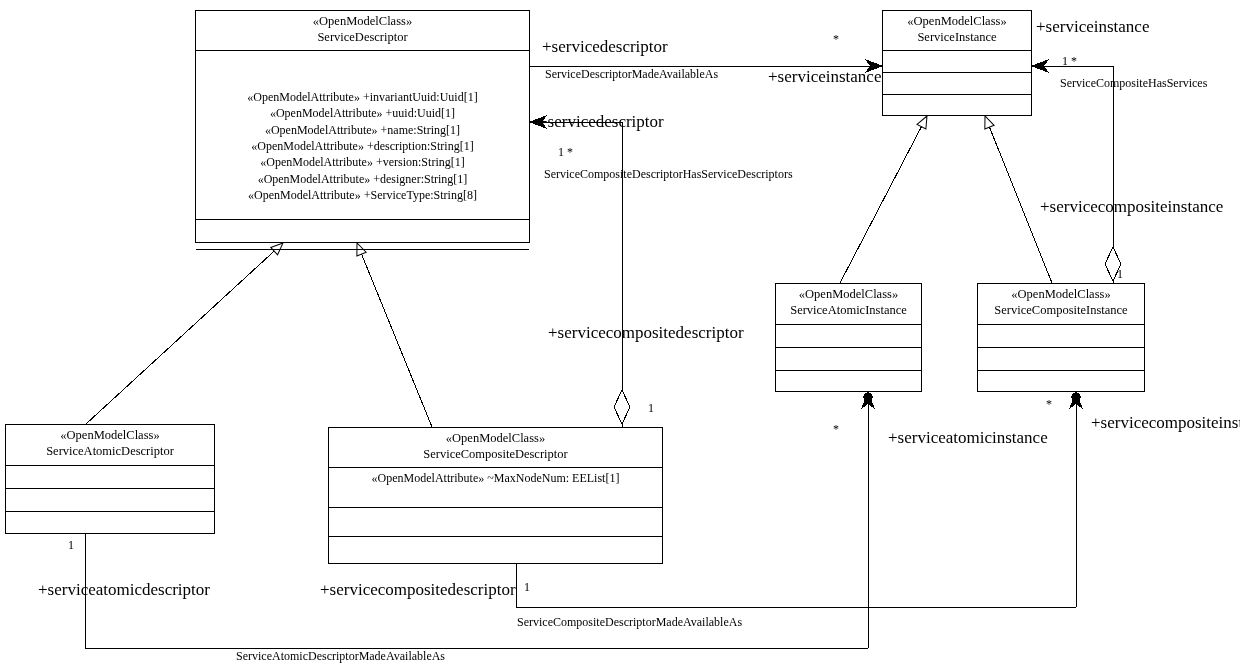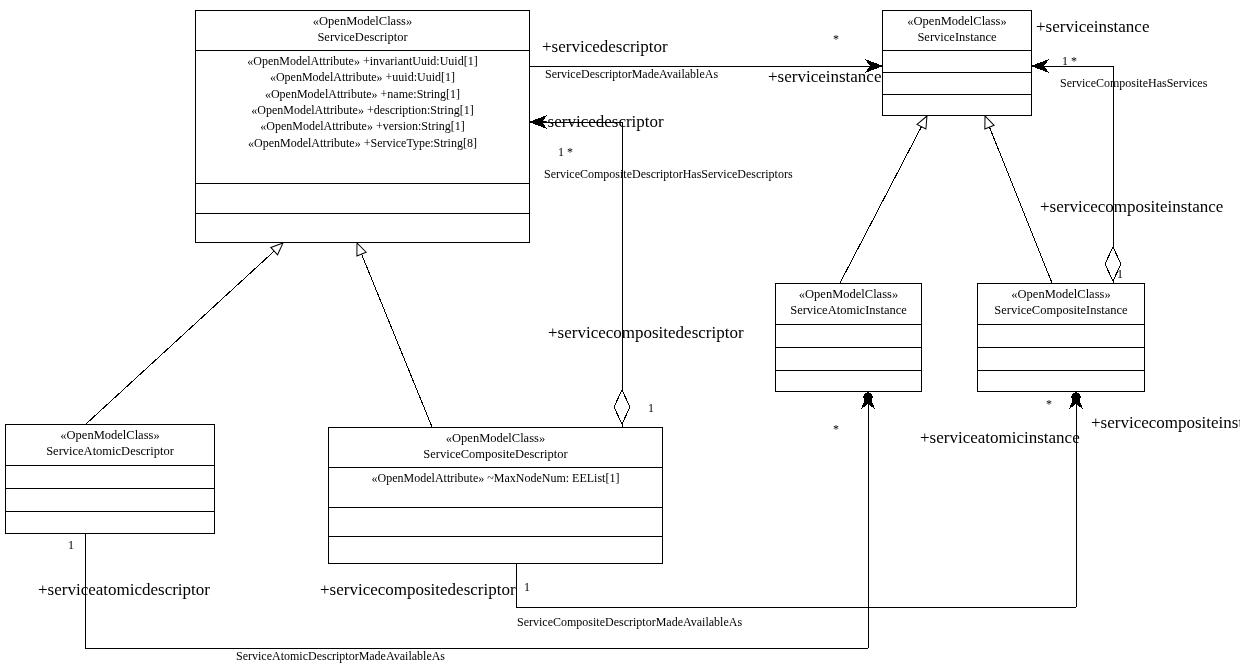--- a/index.html
+++ b/index.html
@@ -122,26 +122,27 @@
       </g>
 
     </g>
   </svg>
 
   <div class="uml-class" style="left:195px;top:10px;width:335px;height:233px;">
     <div class="comp hdr" style="height:40px;">
       <span class="stereo">«OpenModelClass»</span>
       <span class="cname">ServiceDescriptor</span>
     </div>
-    <div class="comp attrs" style="height:133px;">
+    <div class="comp attrs" style="height:133px;margin-top:36px;">
       <div class="attr">«OpenModelAttribute» +invariantUuid:Uuid[1]</div>
       <div class="attr">«OpenModelAttribute» +uuid:Uuid[1]</div>
       <div class="attr">«OpenModelAttribute» +name:String[1]</div>
       <div class="attr">«OpenModelAttribute» +description:String[1]</div>
       <div class="attr">«OpenModelAttribute» +version:String[1]</div>
+      <div class="attr">«OpenModelAttribute» +designer:String[1]</div>
       <div class="attr">«OpenModelAttribute» +ServiceType:String[8]</div>
     </div>
     <div class="comp" style="height:30px;"></div>
     <div class="comp" style="height:29px;"></div>
   </div>
 
   <div class="uml-class" style="left:882px;top:10px;width:150px;height:106px;">
     <div class="comp hdr" style="height:40px;">
       <span class="stereo">«OpenModelClass»</span>
       <span class="cname">ServiceInstance</span>
@@ -198,21 +199,21 @@
   <div class="edge-label" style="left:768px;top:68px;">+serviceinstance</div>
 
   <div class="edge-label" style="left:1036px;top:18px;">+serviceinstance</div>
 
   <div class="edge-label" style="left:538px;top:113px;">+servicedescriptor</div>
 
   <div class="edge-label" style="left:548px;top:324px;">+servicecompositedescriptor</div>
 
   <div class="edge-label" style="left:1040px;top:198px;">+servicecompositeinstance</div>
 
-  <div class="edge-label" style="left:920px;top:429px;">+serviceatomicinstance</div>
+  <div class="edge-label" style="left:888px;top:429px;">+serviceatomicinstance</div>
 
   <div class="edge-label" style="left:1091px;top:414px;">+servicecompositeinstance</div>
 
   <div class="edge-label" style="left:38px;top:581px;">+serviceatomicdescriptor</div>
 
   <div class="edge-label" style="left:320px;top:581px;">+servicecompositedescriptor</div>
 
   <div class="assoc-name" style="left:545px;top:68px;">ServiceDescriptorMadeAvailableAs</div>
 
   <div class="assoc-name" style="left:544px;top:168px;">ServiceCompositeDescriptorHasServiceDescriptors</div>

